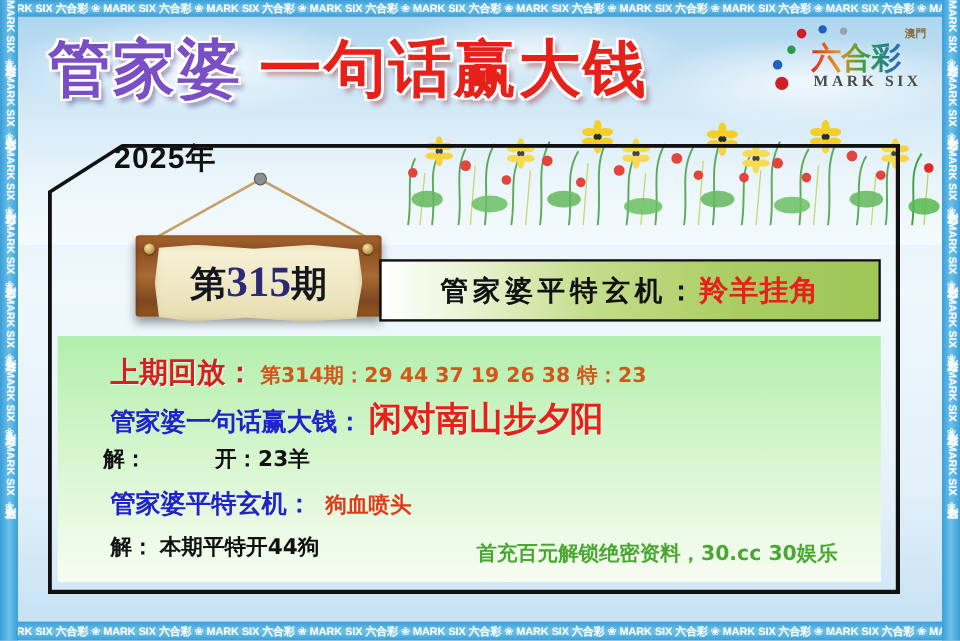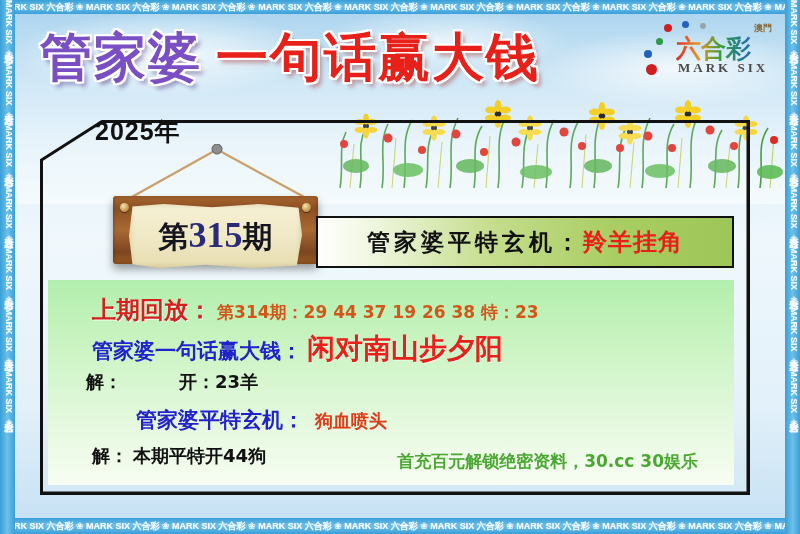--- a/index.html
+++ b/index.html
@@ -440,21 +440,21 @@
       <div class="line" style="left:44px; top:50px;">
         <span class="lbl-blue">管家婆一句话赢大钱：</span>
         <span class="val-red-big">闲对南山步夕阳</span>
       </div>
 
       <div class="line" style="left:38px; top:90px;">
         <span class="lbl-black">解：</span>
         <span class="lbl-black" style="margin-left:52px;">开：23羊</span>
       </div>
 
-      <div class="line" style="left:44px; top:126px;margin-left:44px;">
+      <div class="line" style="left:44px; top:126px;">
         <span class="lbl-blue">管家婆平特玄机：</span>
         <span class="val-red-mid" style="margin-left:6px;">狗血喷头</span>
       </div>
 
       <div class="line" style="left:44px; top:164px;">
         <span class="lbl-black">解：</span>
         <span class="lbl-black">本期平特开44狗</span>
       </div>
 
       <div id="promo">首充百元解锁绝密资料，30.cc 30娱乐</div>

